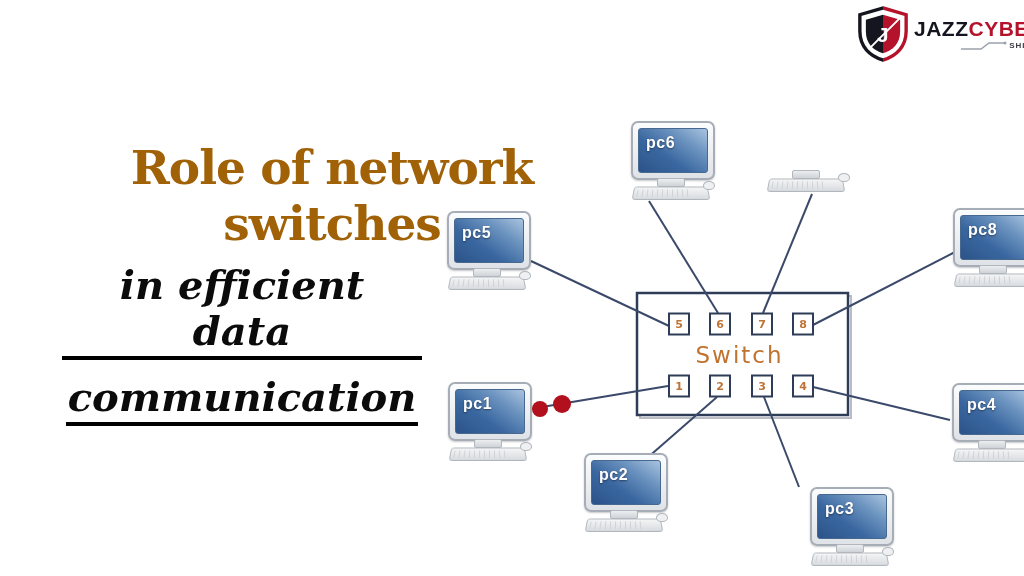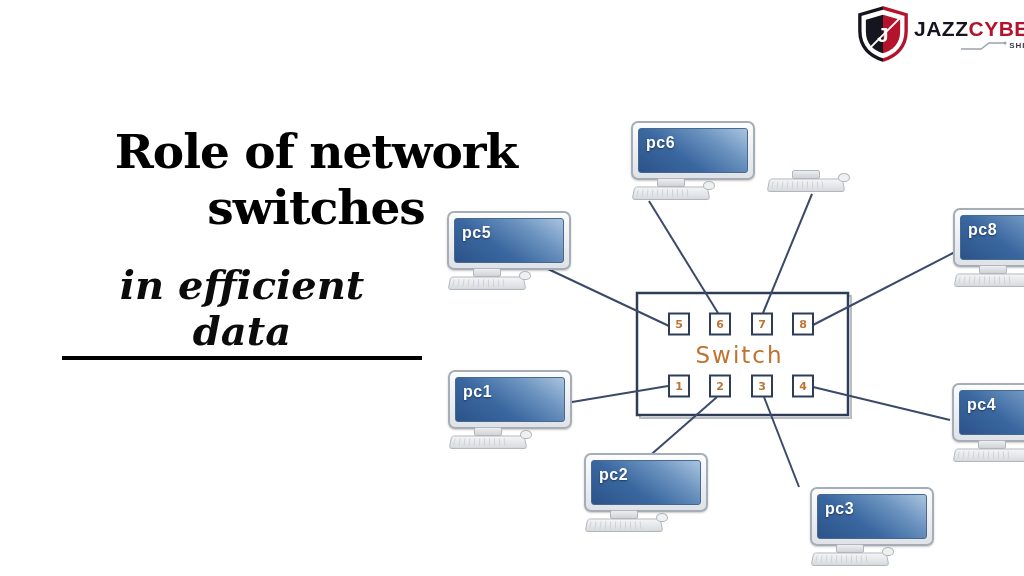--- a/index.html
+++ b/index.html
@@ -1,41 +1,41 @@
 <!DOCTYPE html>
 <html><head>
 <meta charset="utf-8">
 <style>
   html,body{margin:0;padding:0;background:#fff;}
   .stage{position:relative;width:1024px;height:576px;background:#ffffff;overflow:hidden;
          font-family:"Liberation Sans",sans-serif;}
   #net-svg{position:absolute;left:0;top:0;}
 
   
-  .title{position:absolute;left:10px;top:124px;width:612px;margin:0;text-align:center;
-         font:bold 47px/1.2 "DejaVu Serif","Liberation Serif",serif;color:#000000;letter-spacing:-1px;}
+  .title{position:absolute;left:10px;top:124px;width:612px;margin:16px;text-align:center;
+         font:bold 47px/1.2 "DejaVu Serif","Liberation Serif",serif;color:#a16207;letter-spacing:-1px;}
   .subtitle{position:absolute;left:62px;top:228px;width:360px;text-align:center;
             font:bold italic 40px/1.15 "DejaVu Serif","Liberation Serif",serif;color:#0b0b0b;}
   .subtitle .uline{display:inline-block;border-bottom:4px solid #000;padding:0 2px 2px 2px;}
   .subtitle .row1{margin-bottom:14px;margin-top:34px;}
 
   
   .logo{position:absolute;left:856px;top:6px;display:flex;align-items:center;gap:4px;}
   .brand{display:flex;flex-direction:column;align-items:flex-end;}
   .brand-line{font:bold 21px/1 "Liberation Sans",sans-serif;letter-spacing:.5px;white-space:nowrap;}
   .brand-primary{color:#15151f;text-align:right;}
   .brand-secondary{color:#b5122b;}
   .brand-sub{display:flex;align-items:center;gap:2px;margin-top:2px;}
   .tagline{font:bold 8px/1 "Liberation Sans",sans-serif;color:#3c3c46;letter-spacing:1px;}
 
   
   .pc{position:absolute;width:88px;height:82px;}
   .monitor{position:absolute;left:2px;top:2px;width:80px;height:55px;border-radius:7px;
            background:linear-gradient(180deg,#fbfcfd,#dfe2e6);border:2px solid #a6adb6;
-           box-shadow:0 1px 2px rgba(0,0,0,.22);padding-left:40px;}
+           box-shadow:0 1px 2px rgba(0,0,0,.22);}
   .screen{position:absolute;left:5px;top:5px;right:5px;bottom:5px;border-radius:3px;
           border:1px solid #47688f;
           background:linear-gradient(215deg,#aac3df 0%,#6b93bf 30%,#3a67a0 62%,#2c5389 100%);}
   .pc-label{position:absolute;left:7px;top:5px;font:bold 16px "Liberation Sans",sans-serif;
             color:#fff;text-shadow:0 1px 2px rgba(0,0,0,.45);letter-spacing:.5px;}
   .stand{position:absolute;left:50%;top:59px;width:26px;height:7px;margin-left:-16px;
          background:linear-gradient(#eceef0,#cfd3d7);border:1px solid #b2b7bd;border-radius:2px;}
   .kb{position:absolute;left:4px;top:67px;width:74px;height:12px;border-radius:3px;
       background:linear-gradient(#f4f5f6,#d9dce0);border:1px solid #b2b7bd;
       transform:perspective(60px) rotateX(18deg);}
@@ -114,21 +114,21 @@
     <div class="monitor">
       <div class="screen">
         <span class="pc-label">pc8</span>
       </div>
     </div>
     <div class="stand"></div>
     <div class="kb"></div>
 
   </div>
 
-  <div class="pc" style="left: 446px; top: 368px;">
+  <div class="pc" style="left: 446px; top: 380px;">
     <div class="monitor">
       <div class="screen">
         <span class="pc-label">pc1</span>
       </div>
     </div>
     <div class="stand"></div>
     <div class="kb"></div>
     <div class="mouse"></div>
   </div>
 
@@ -163,20 +163,21 @@
     <div class="stand"></div>
     <div class="kb"></div>
 
   </div>
 </div>
 
   <h1 class="title">Role of network switches</h1>
 
   <div class="subtitle">
     <div class="row1"><span class="uline">in efficient data</span></div>
+    <div><span class="uline">communication</span></div>
   </div>
 
   <div class="logo">
     <svg width="54" height="56" viewBox="0 0 56 58">
       <defs>
         <clipPath id="clipL">
             <rect x="0" y="0" width="28" height="58"></rect>
           </clipPath>
         <clipPath id="clipR">
             <rect x="28" y="0" width="28" height="58"></rect>

